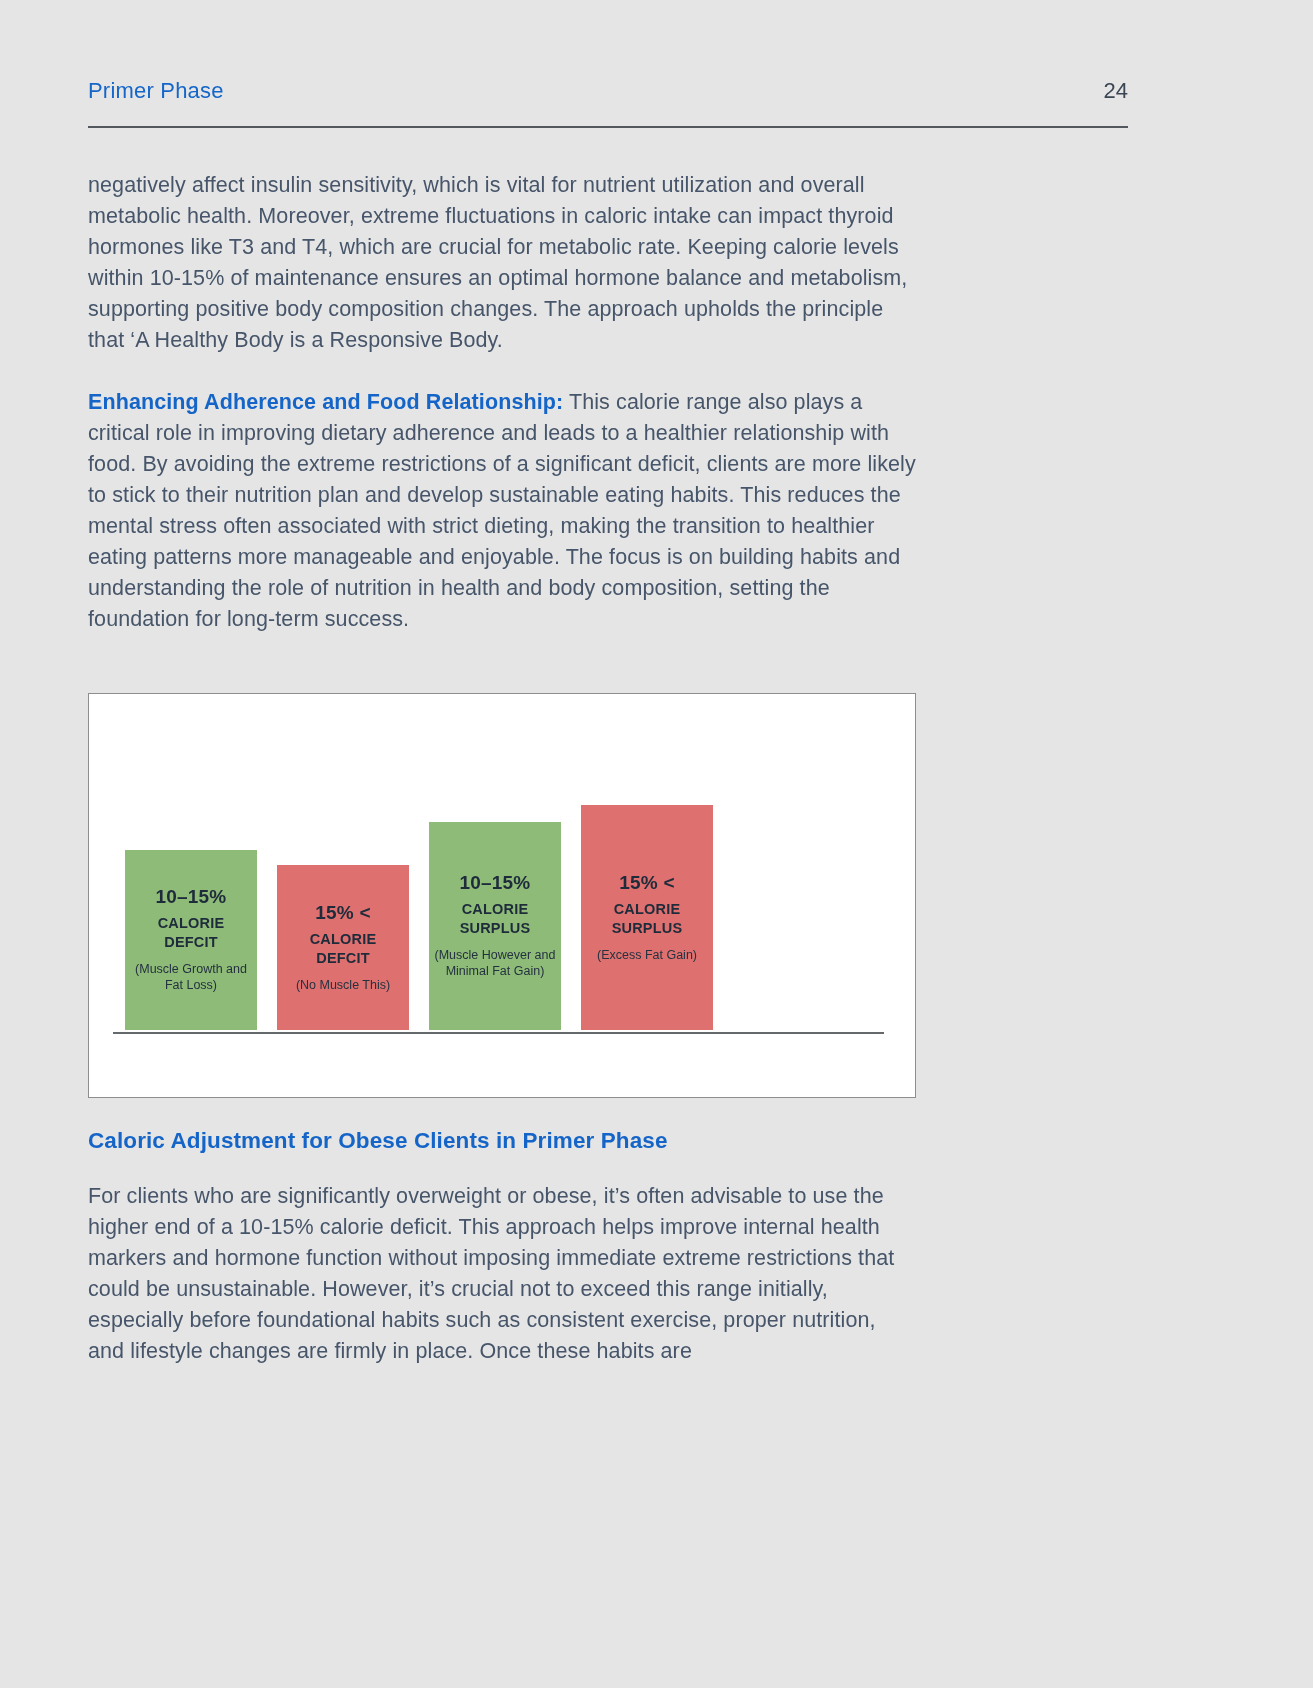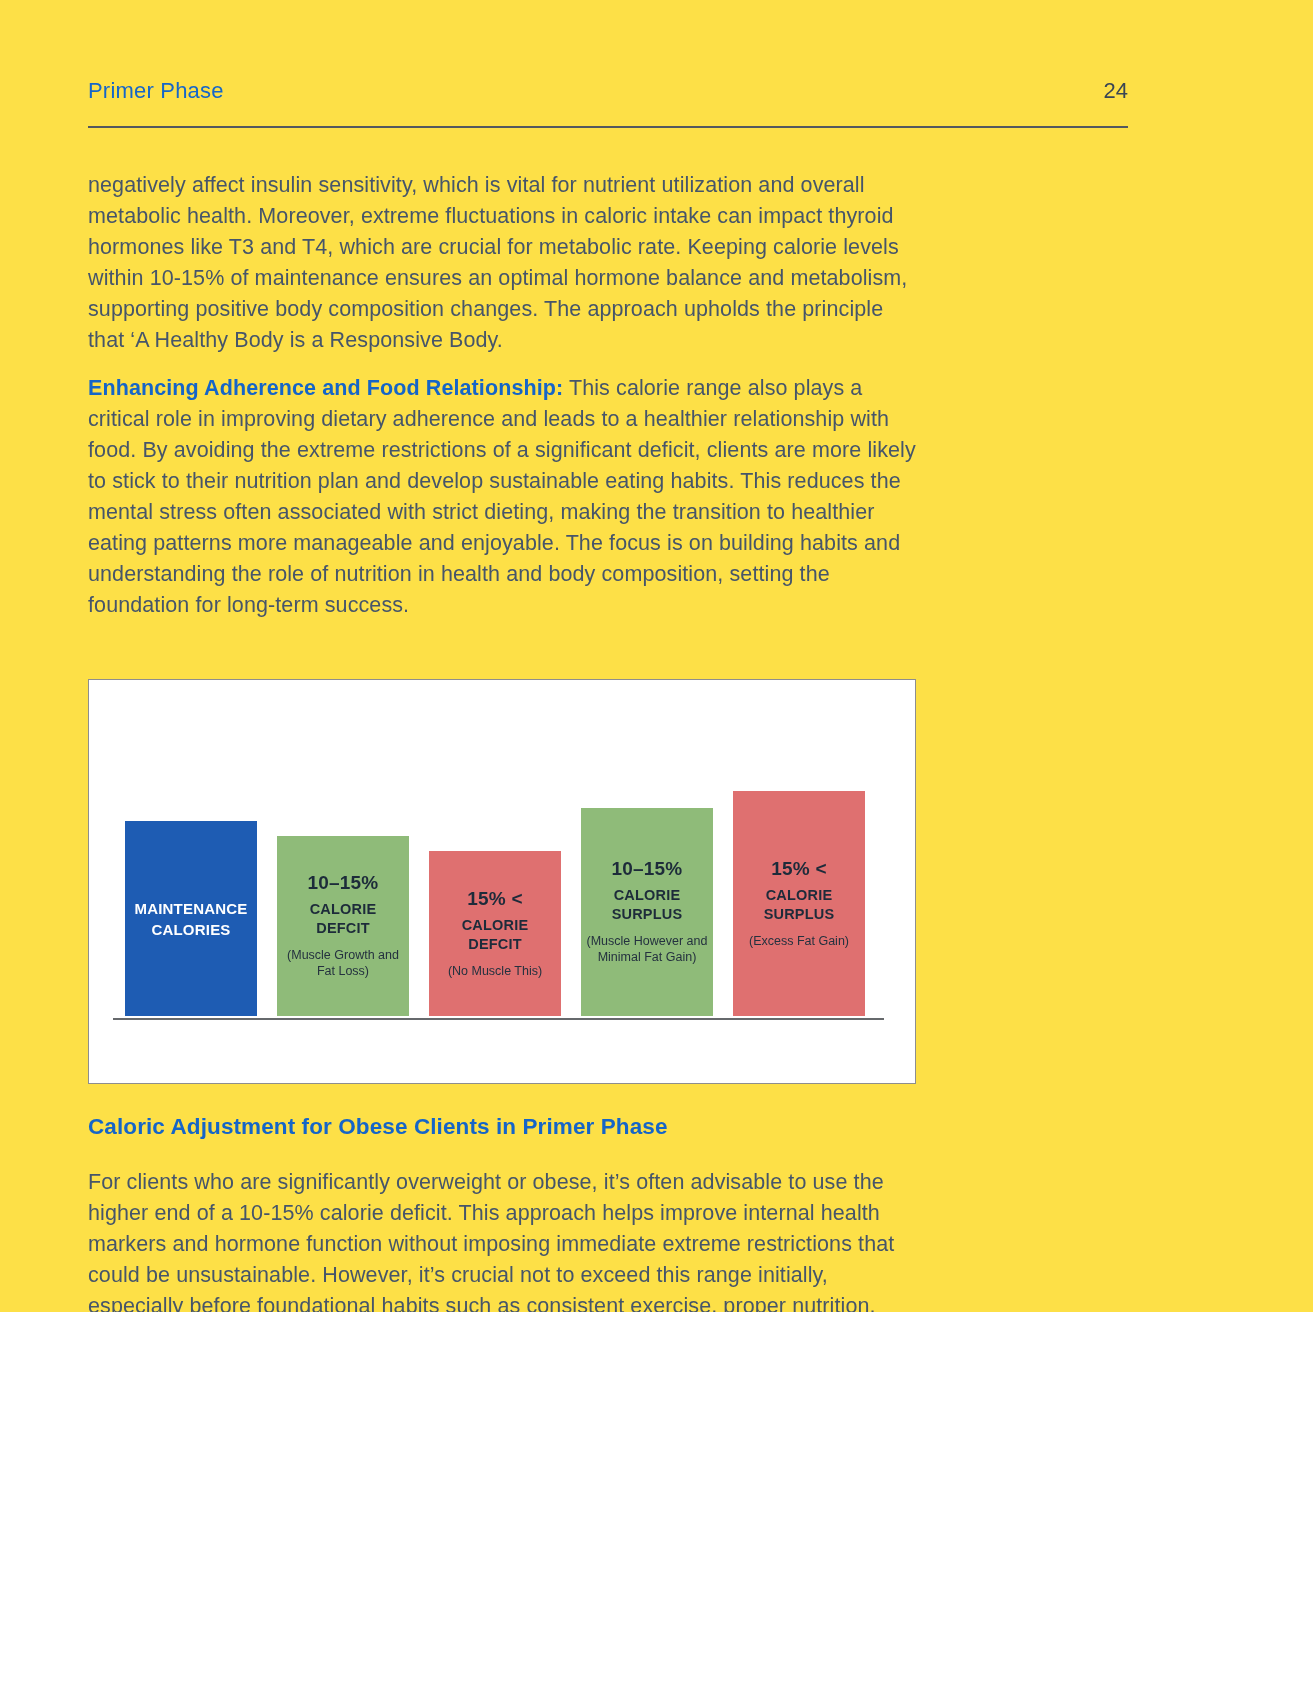--- a/index.html
+++ b/index.html
@@ -1,21 +1,21 @@
 <!DOCTYPE html>
 <html><head>
 <meta charset="utf-8">
 <style>
   * { margin:0; padding:0; box-sizing:border-box; }
   html,body { background:#ffffff; }
   body { font-family:"Liberation Sans", sans-serif; }
   .page {
     position:relative;
-    width:1313px; height:1312px;
-    background:#fde047;
+    width:1313px; height:1688px;
+    background:#e5e5e5;
     overflow:hidden;
   }
   .content { padding:78px 88px 0 88px; }
 
   
   .header-row {
     display:flex; justify-content:space-between; align-items:baseline;
     width:1040px;
   }
   .running-head { color:#1566c9; font-size:22px; letter-spacing:0.2px; }
@@ -24,21 +24,21 @@
     width:1040px; border:none; border-top:2px solid #53585e;
     margin-top:22px;
   }
 
   
   .body-col { width:828px; margin-top:42px; }
   p.body-text {
     color:#46556a; font-size:21.5px; line-height:31px;
     letter-spacing:0.1px;
   }
-  p.body-text + p.body-text { margin-top:17px; }
+  p.body-text + p.body-text { margin-top:31px; }
   .inline-heading { color:#1565c8; font-weight:bold; }
   .section-heading {
     color:#1565c8; font-weight:bold; font-size:22.5px;
     margin-top:30px; letter-spacing:0.1px;
   }
   .after-heading { margin-top:27px; }
 
   
   .figure {
     position:relative;
@@ -103,26 +103,20 @@
     <div class="body-col">
 
       <p class="body-text">negatively affect insulin sensitivity, which is vital for nutrient utilization and overall metabolic health. Moreover, extreme fluctuations in caloric intake can impact thyroid hormones like T3 and T4, which are crucial for metabolic rate. Keeping calorie levels within 10-15% of maintenance ensures an optimal hormone balance and metabolism, supporting positive body composition changes. The approach upholds the principle that ‘A Healthy Body is a Responsive Body.</p>
 
       <p class="body-text"><span class="inline-heading">Enhancing Adherence and Food Relationship:</span><span> This calorie range also plays a critical role in improving dietary adherence and leads to a healthier relationship with food. By avoiding the extreme restrictions of a significant deficit, clients are more likely to stick to their nutrition plan and develop sustainable eating habits. This reduces the mental stress often associated with strict dieting, making the transition to healthier eating patterns more manageable and enjoyable. The focus is on building habits and understanding the role of nutrition in health and body composition, setting the foundation for long-term success.</span></p>
 
       <div class="figure">
         <div class="baseline"></div>
         <div class="bars">
 
-          <div class="bar bar-blue bar-1">
-            <div class="bar-label-white">
-              <span style="display:block">MAINTENANCE</span>
-              <span style="display:block">CALORIES</span>
-            </div>
-          </div>
 
           <div class="bar bar-green bar-2">
             <div class="bar-percent">10–15%</div>
             <div class="bar-name">CALORIE DEFCIT</div>
             <div class="bar-note">(Muscle Growth and Fat Loss)</div>
           </div>
 
           <div class="bar bar-red bar-3">
             <div class="bar-percent">15% &lt;</div>
             <div class="bar-name">CALORIE DEFCIT</div>

